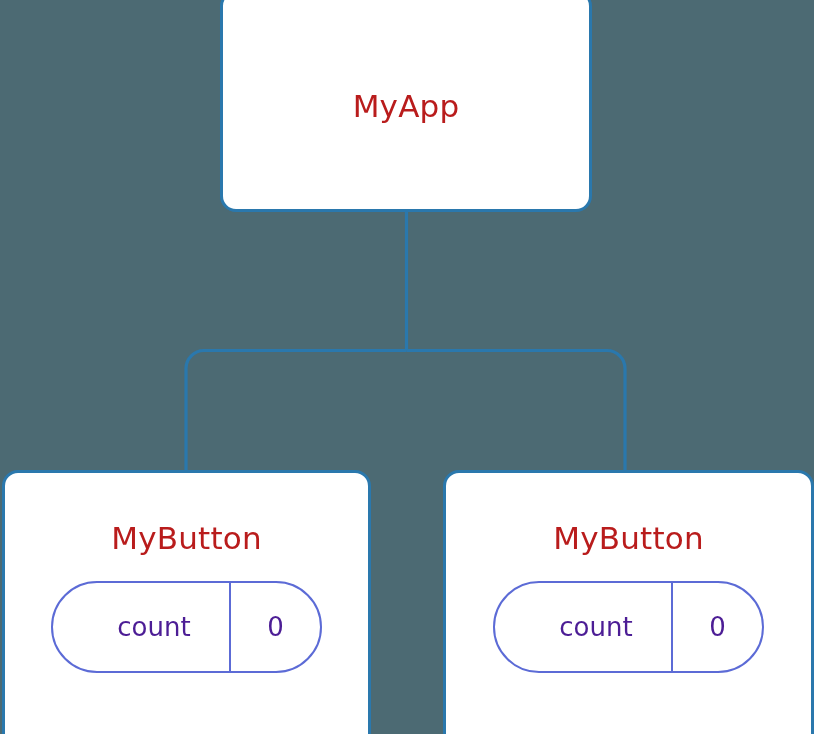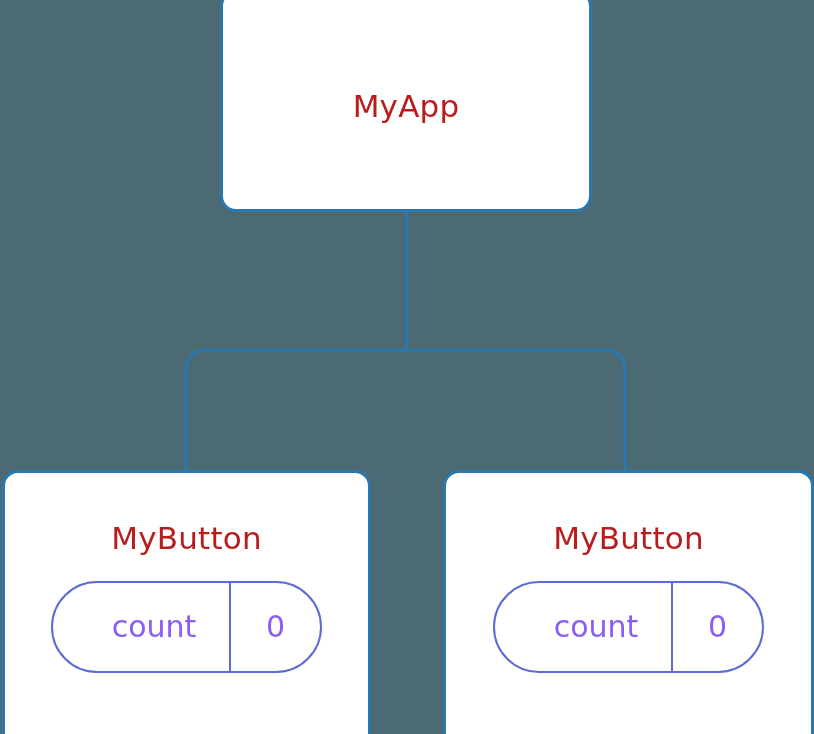--- a/index.html
+++ b/index.html
@@ -91,22 +91,22 @@
     border: 2px solid #5c6bd6;
     border-radius: 46px;
     box-sizing: border-box;
     overflow: hidden;
   }
   .pill-key,
   .pill-val {
     display: flex;
     align-items: center;
     justify-content: center;
-    color: #8b5cf6;
-    font-size: 30px;
+    color: #4c1d95;
+    font-size: 26px;
     line-height: 1;
     box-sizing: border-box;
   }
   .pill-key {
     width: 176px;
     padding-left: 26px;
   }
   .pill-val {
     width: 91px;
     border-left: 2px solid #5c6bd6;

